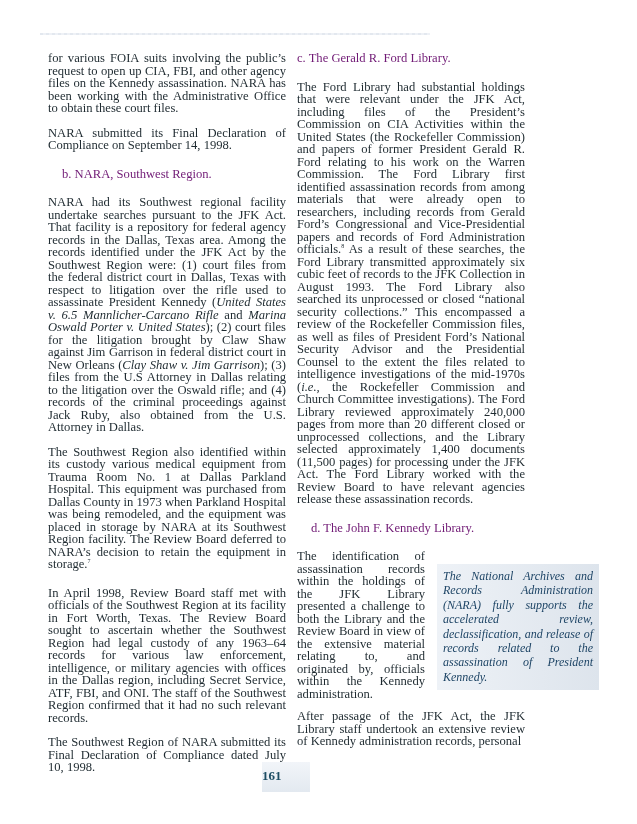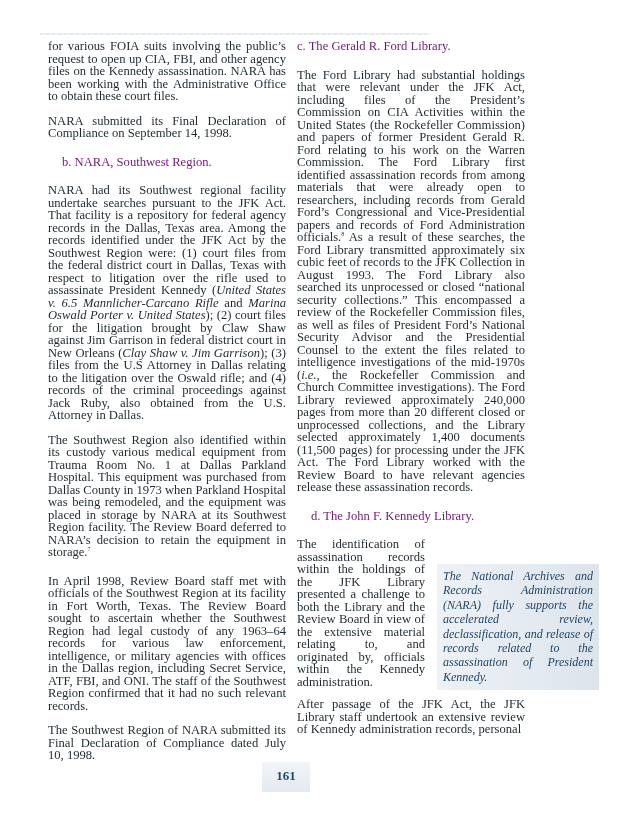--- a/index.html
+++ b/index.html
@@ -18,21 +18,21 @@
     .top-rule {
       position: absolute;
       left: 40px;
       top: 33px;
       width: 390px;
       height: 2px;
       background: repeating-linear-gradient(90deg, #e3e8ef 0 3px, #eef1f6 3px 6px);
     }
     .col {
       position: absolute;
-      top: 40px;
+      top: 52px;
       width: 238px;
       font-size: 12.6px;
       line-height: 12.5px;
     }
     .col-left { left: 48px; }
     .col-right { left: 297px; width: 228px; }
     p {
       margin: 0 0 12px 0;
       text-align: justify;
       hyphens: manual;
@@ -73,21 +73,20 @@
     }
     .quote-box .qtext { text-align: justify; display: block; }
     .quote-box .qattr { display: block; text-align: left; }
     .page-num-box {
       position: absolute;
       left: 262px;
       top: 762px;
       width: 48px;
       height: 30px;
       background: linear-gradient(180deg, #f2f5f9 0%, #e3e9f0 100%);
-      text-align: center;
       line-height: 28px;
       font-weight: bold;
       font-size: 13px;
       color: #1d4d63;
     }
   </style>
 </head>
 <body>
 
 <div class="top-rule"></div>

